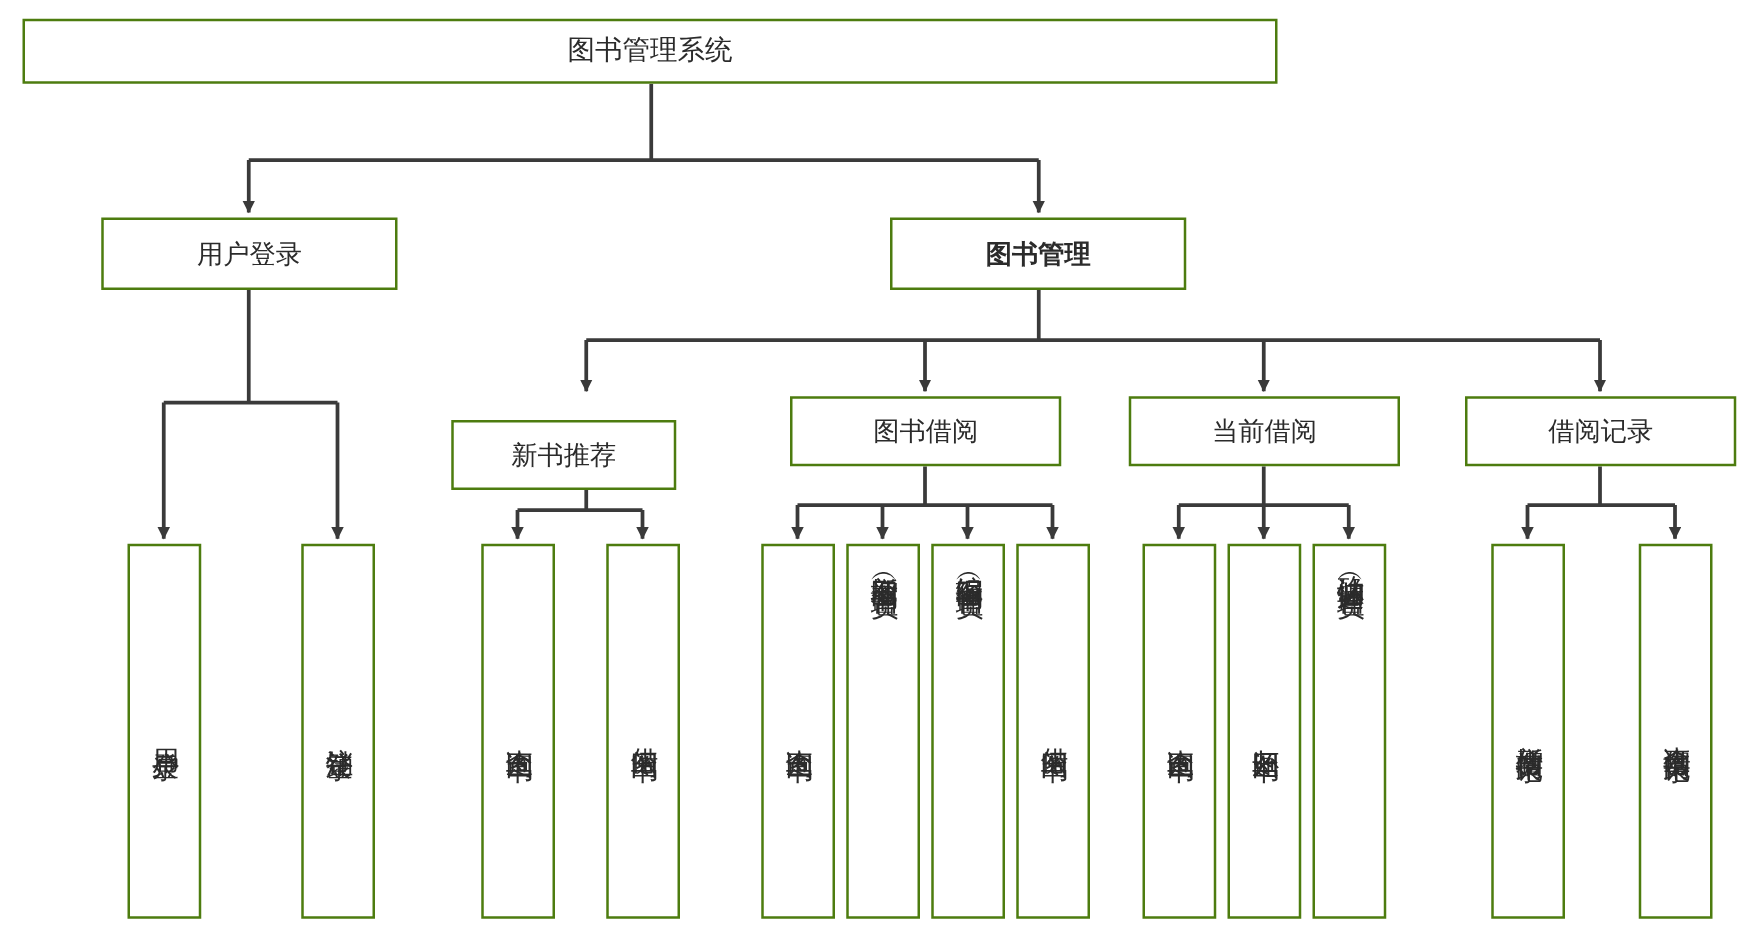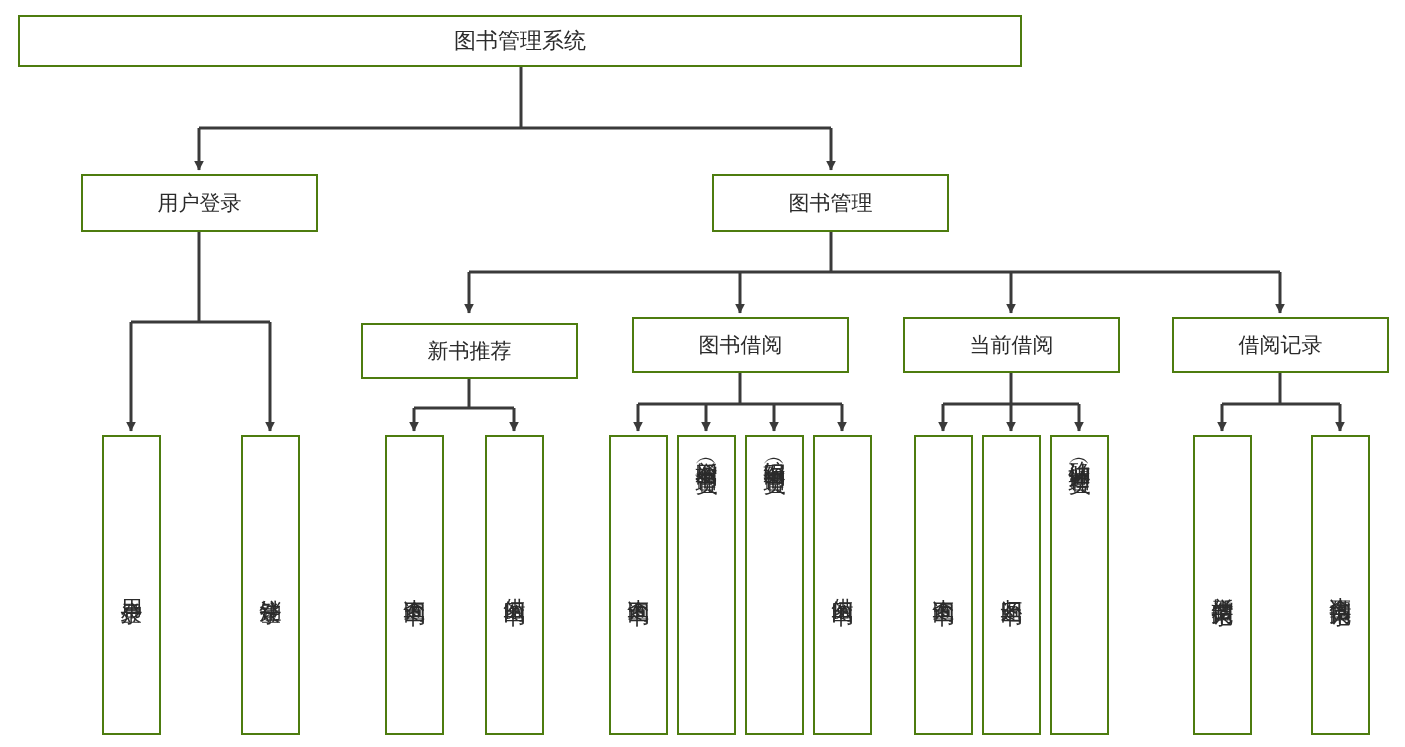--- a/index.html
+++ b/index.html
@@ -134,25 +134,25 @@
     </g>
   </svg>
 
   <div class="node root horizontal" style="left:18px; top:15px; width:1004px; height:52px;">
     <span class="node-label">图书管理系统</span>
   </div>
 
   <div class="node horizontal" style="left:81px; top:174px; width:237px; height:58px;">
     <span class="node-label">用户登录</span>
   </div>
-  <div class="node horizontal" style="left:712px; top:174px; width:237px; height:58px;">
+  <div class="node horizontal" style="left:712px; top:174px; width:237px; height:58px;font-weight:bold;">
     <span class="node-label">图书管理</span>
   </div>
 
-  <div class="node horizontal" style="left:361px; top:323px; width:217px; height:56px;">
+  <div class="node horizontal" style="left:361px; top:336px; width:180px; height:56px;">
     <span class="node-label">新书推荐</span>
   </div>
   <div class="node horizontal" style="left:903px; top:317px; width:217px; height:56px;">
     <span class="node-label">当前借阅</span>
   </div>
   <div class="node horizontal" style="left:632px; top:317px; width:217px; height:56px;">
     <span class="node-label">图书借阅</span>
   </div>
   <div class="node horizontal" style="left:1172px; top:317px; width:217px; height:56px;">
     <span class="node-label">借阅记录</span>

